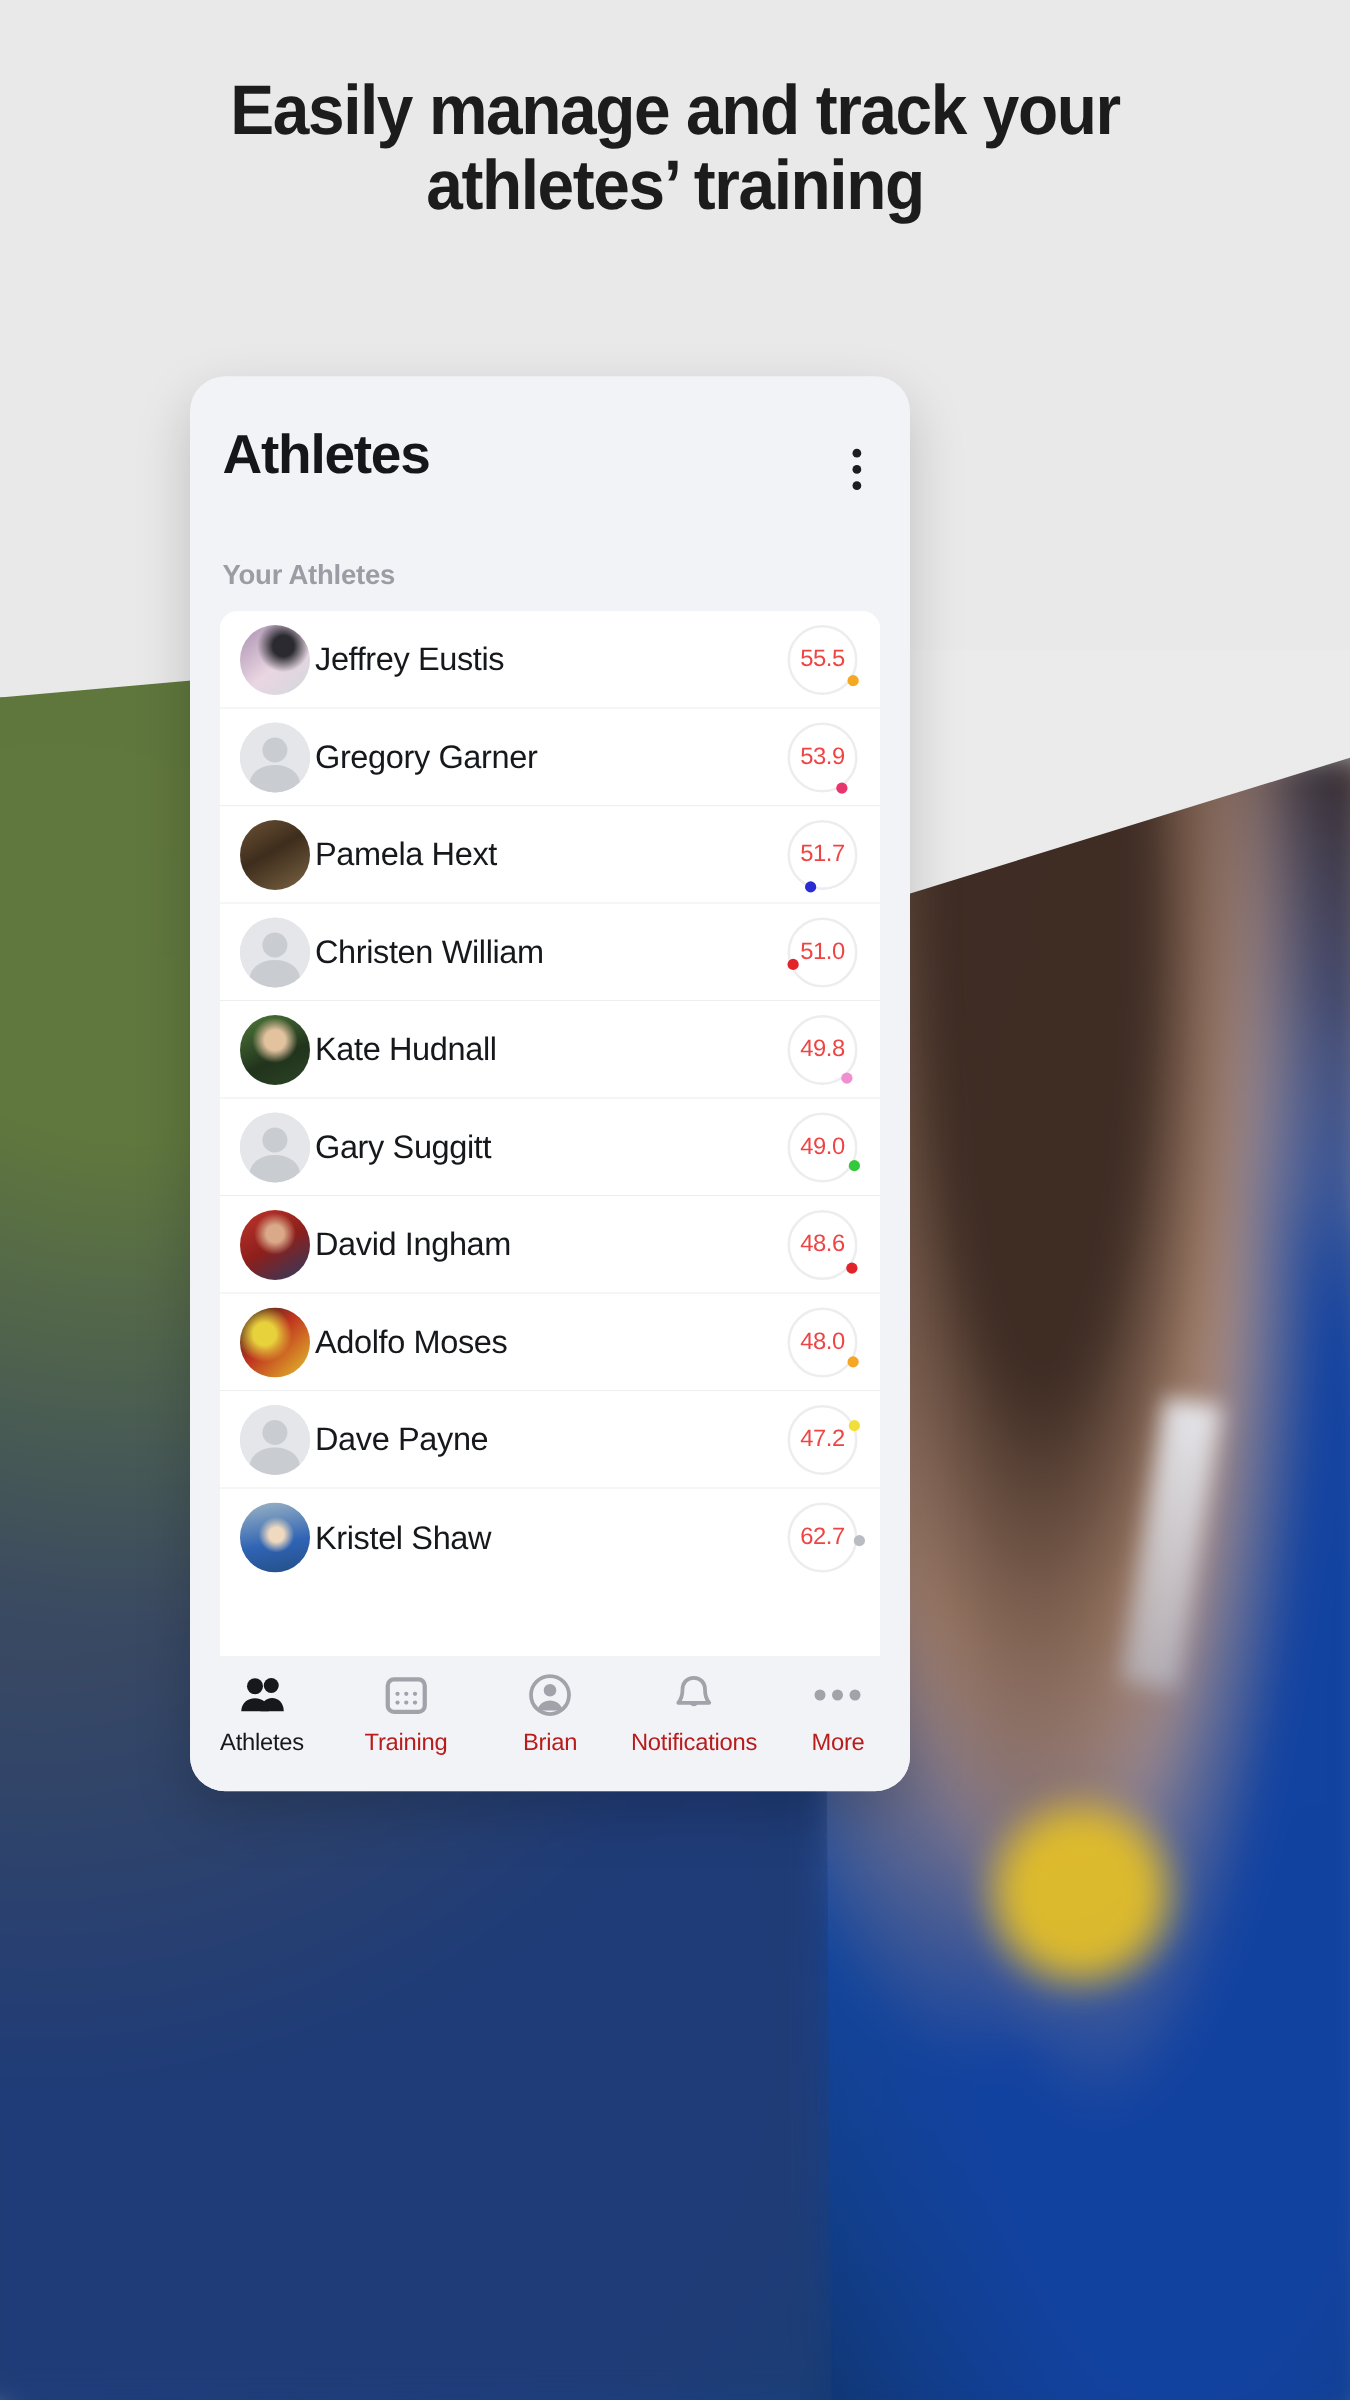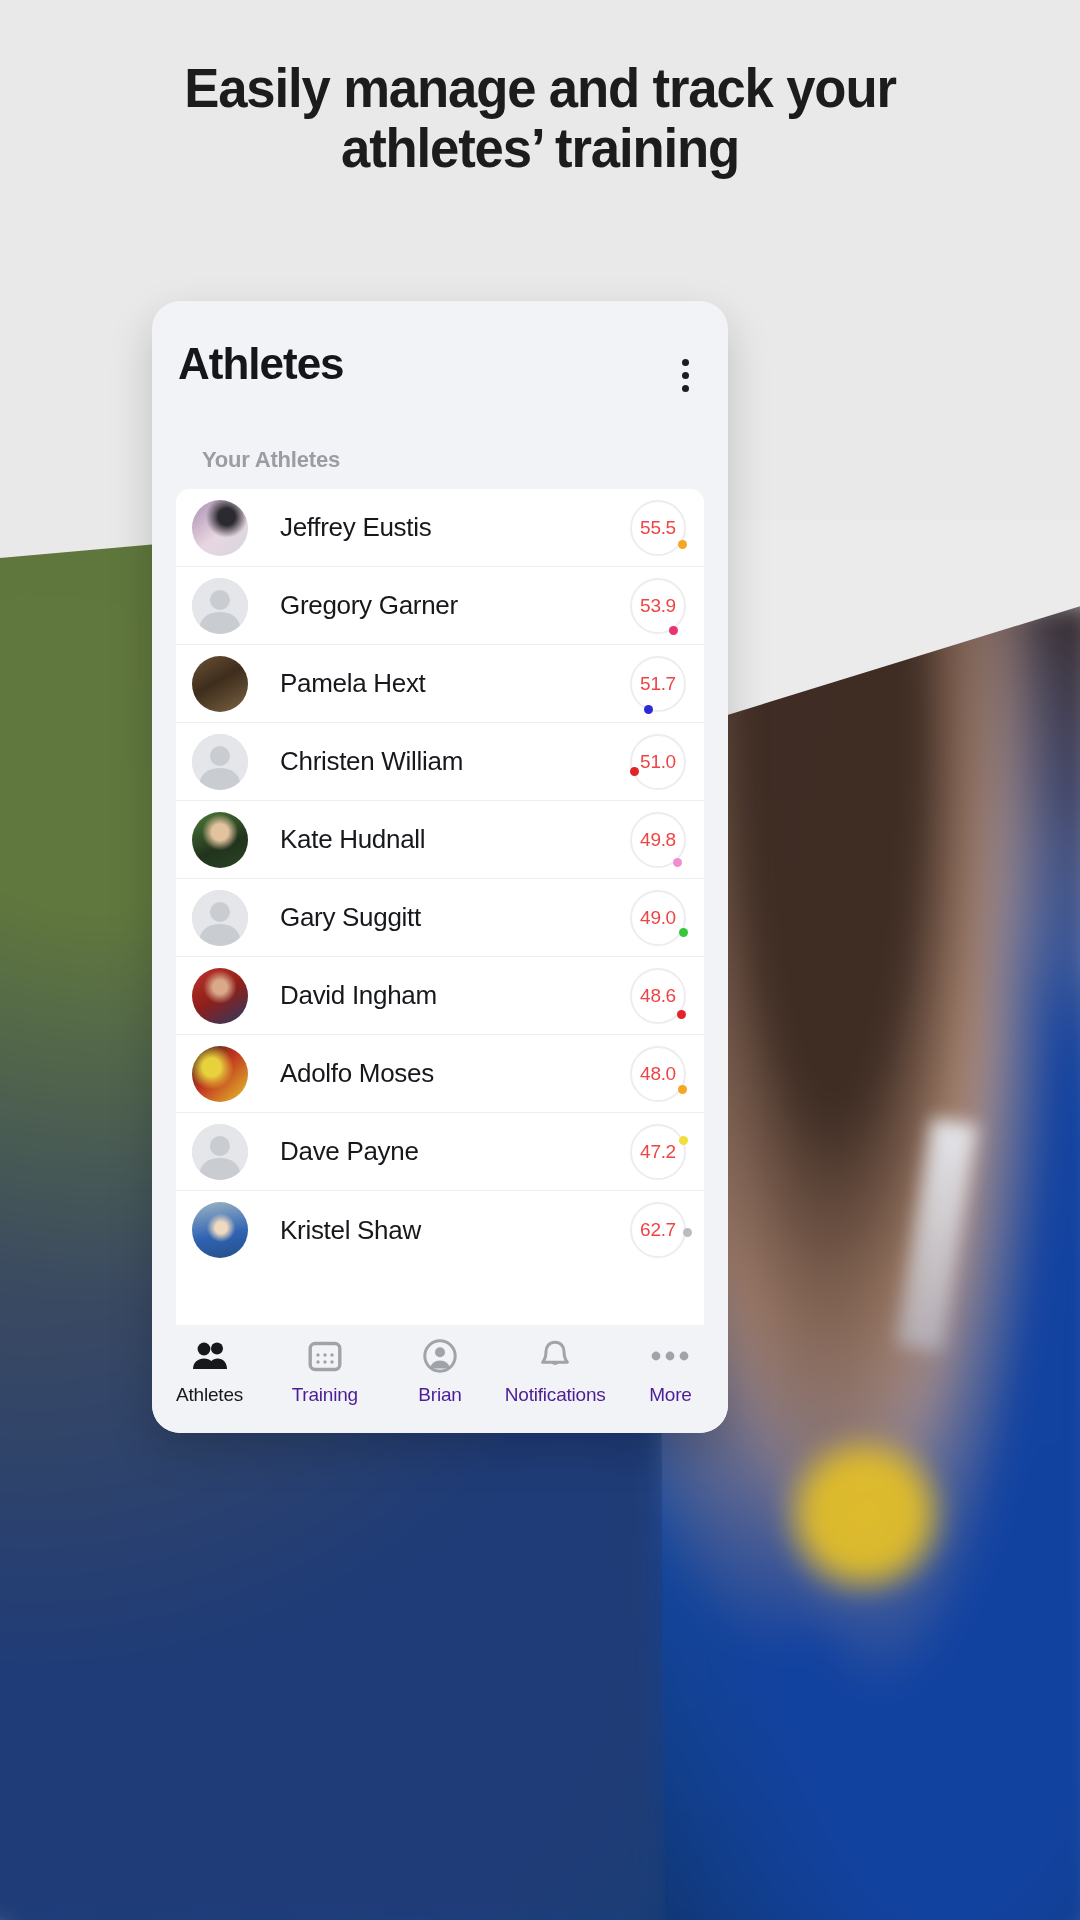--- a/index.html
+++ b/index.html
@@ -133,21 +133,20 @@
   }
   .kebab i { width: 7px; height: 7px; border-radius: 50%; background: #1b1d21; display: block; }
 
   .section-label {
     padding: 50px 26px 16px 26px;
     font-size: 22px;
     font-weight: 700;
     color: #9a9da4;
     letter-spacing: -0.2px;
     flex: 0 0 auto;
-    margin-left: 24px;
   }
 
   .list-wrap {
     margin: 0 24px;
     background: #ffffff;
     border-radius: 14px 14px 0 0;
     overflow: hidden;
     flex: 1 1 auto;
   }
 
@@ -187,21 +186,21 @@
     position: absolute;
     left: 50%; top: 62%;
     width: 72%; height: 52%;
     transform: translateX(-50%);
     border-radius: 50% 50% 0 0;
     background: #c9ccd1;
   }
 
   .athlete-name {
     flex: 1 1 auto;
-    padding-left: 32px;
+    padding-left: 4px;
     font-size: 26px;
     color: #16181c;
     letter-spacing: -0.3px;
     white-space: nowrap;
     overflow: hidden;
   }
 
   .score {
     position: relative;
     width: 56px; height: 56px;
@@ -231,21 +230,21 @@
     z-index: 3;
   }
   .tab {
     flex: 1 1 0;
     display: flex;
     flex-direction: column;
     align-items: center;
     gap: 9px;
   }
   .tab .ico { height: 38px; display: flex; align-items: center; justify-content: center; }
-  .tab .lbl { font-size: 19px; color: #4c1d95; letter-spacing: -0.2px; }
+  .tab .lbl { font-size: 19px; color: #b91c1c; letter-spacing: -0.2px; }
   .tab.active .lbl { color: #16181c; }
   .tab .ico svg { display: block; }
 </style>
 </head>
 <body>
 
 <div id="bg-layer">
   <div class="bg-plate bg-main"></div>
   <div class="bg-plate bg-right"></div>
   <div class="bg-plate bg-white-stripe"></div>

